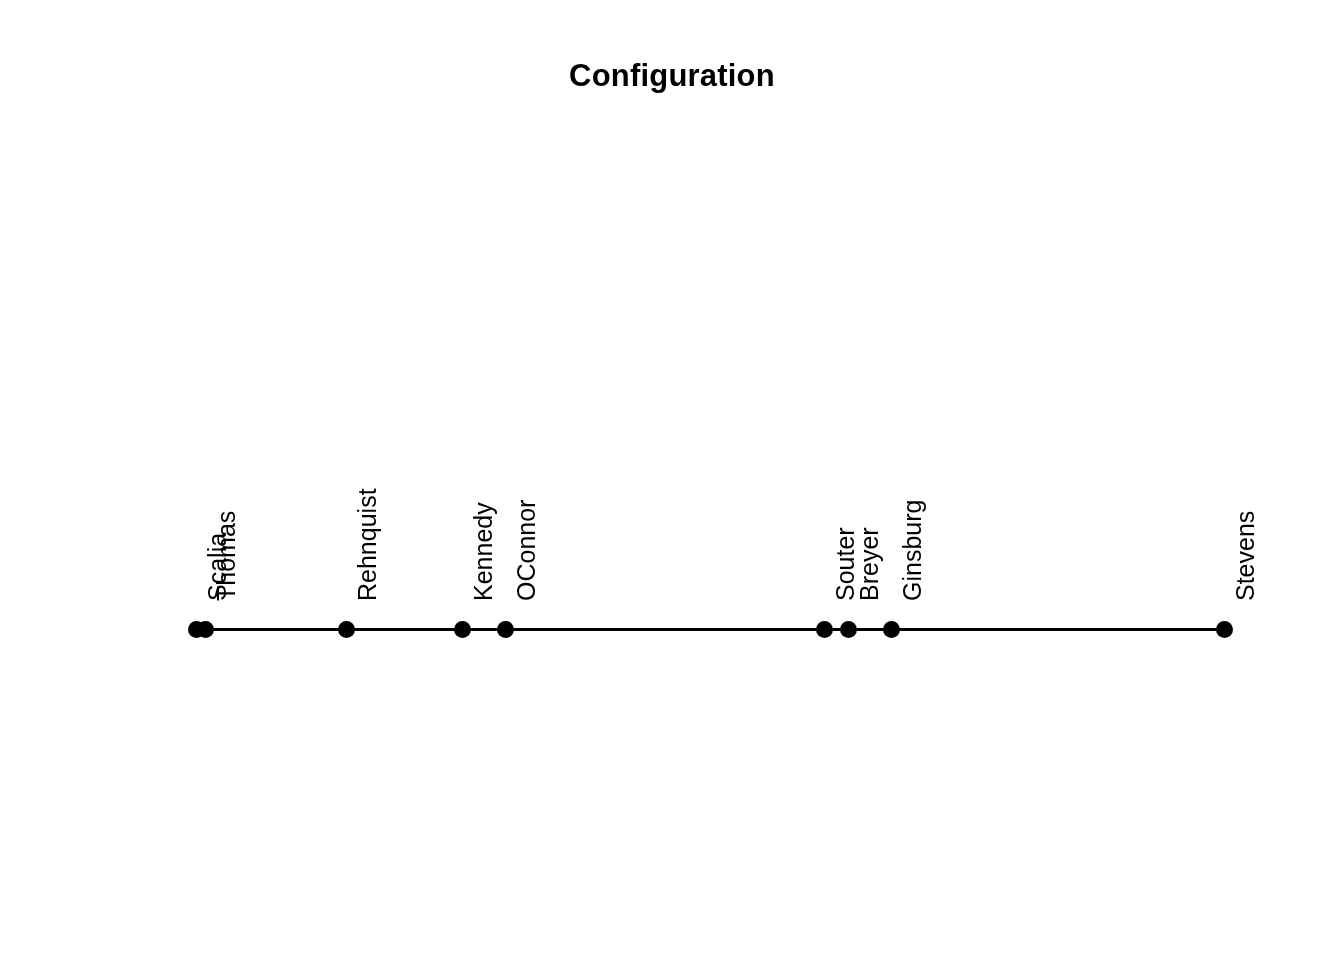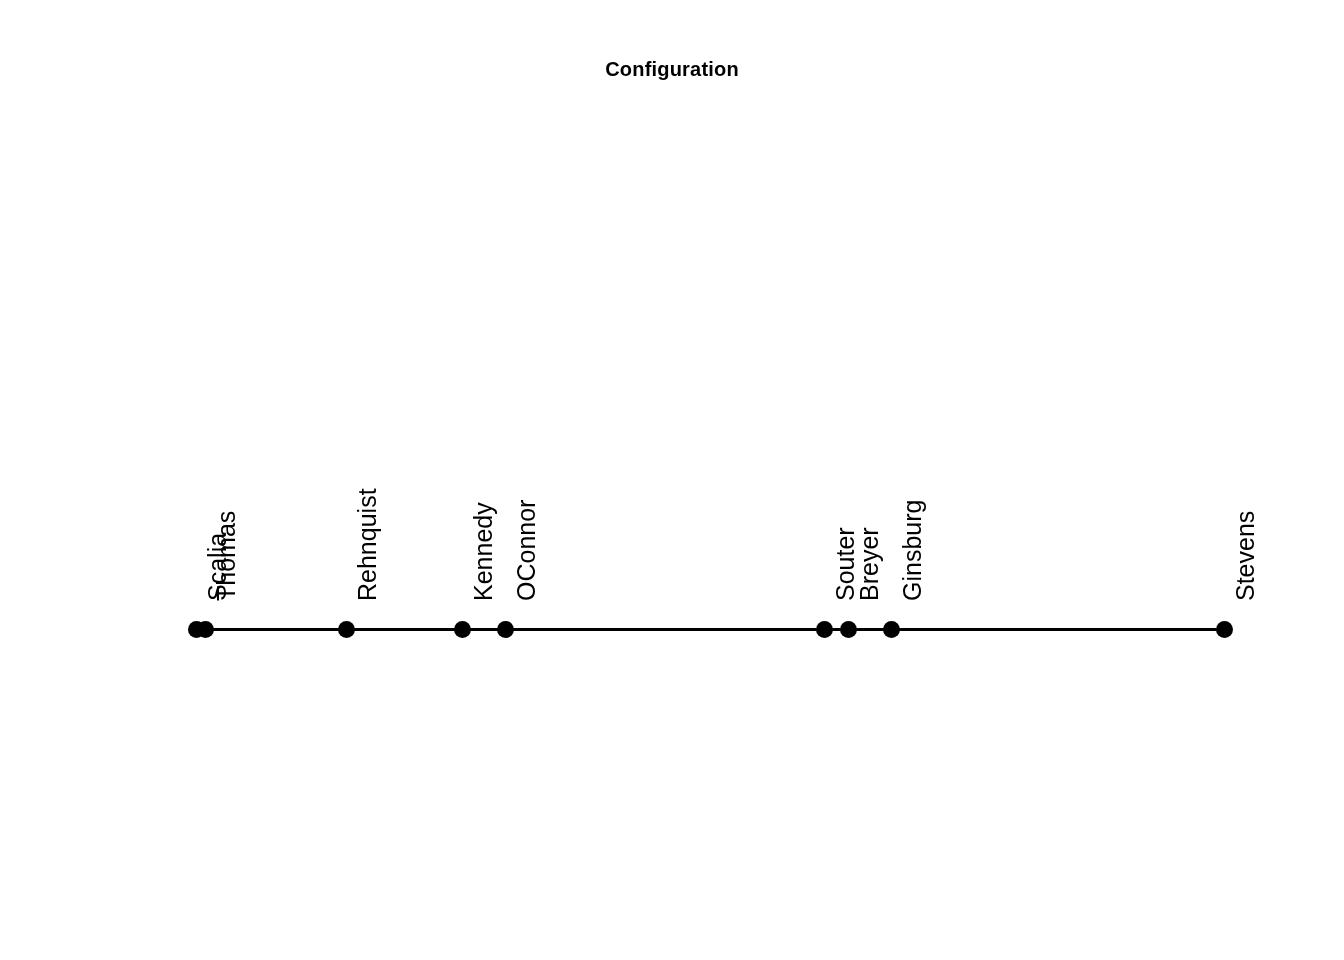--- a/index.html
+++ b/index.html
@@ -19,21 +19,21 @@
     background: #ffffff;
     overflow: hidden;
   }
   #plot-title {
     position: absolute;
     left: 0;
     top: 58px;
     width: 1344px;
     text-align: center;
     font-family: "Liberation Sans", sans-serif;
-    font-size: 20px;
+    font-size: 31px;
     font-weight: bold;
     color: #000000;
     letter-spacing: 0.2px;
     white-space: nowrap;
   }
   #axis-area {
     position: absolute;
     left: 0;
     top: 0;
     width: 1344px;

